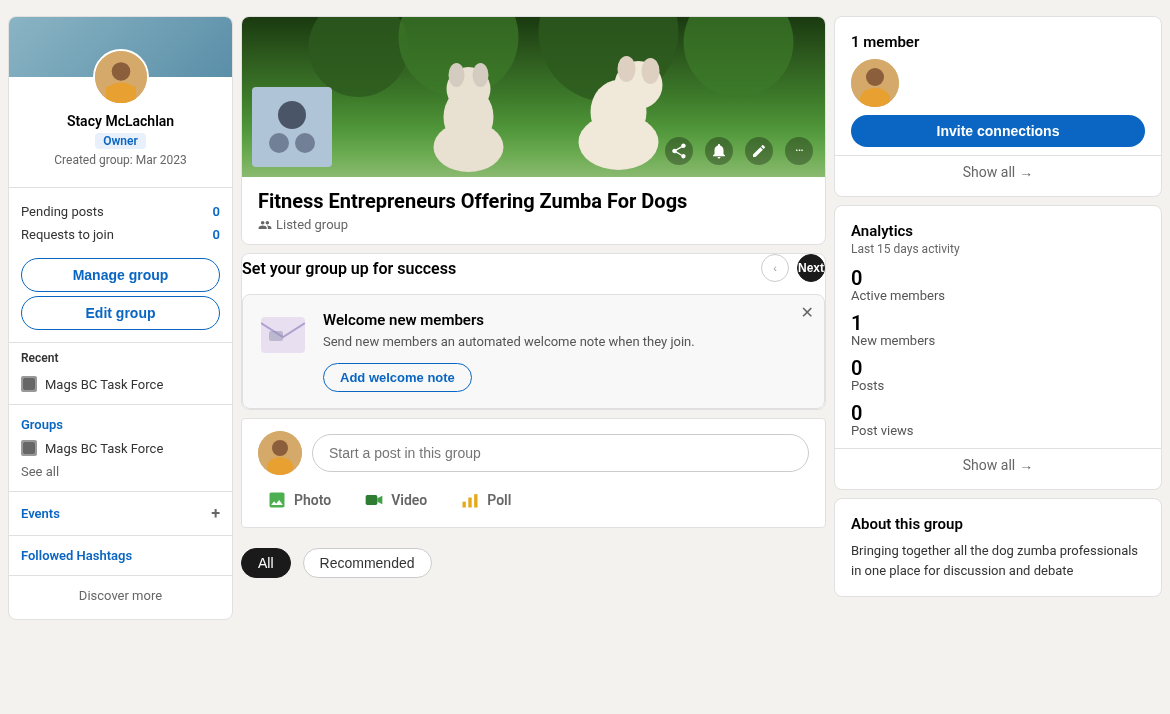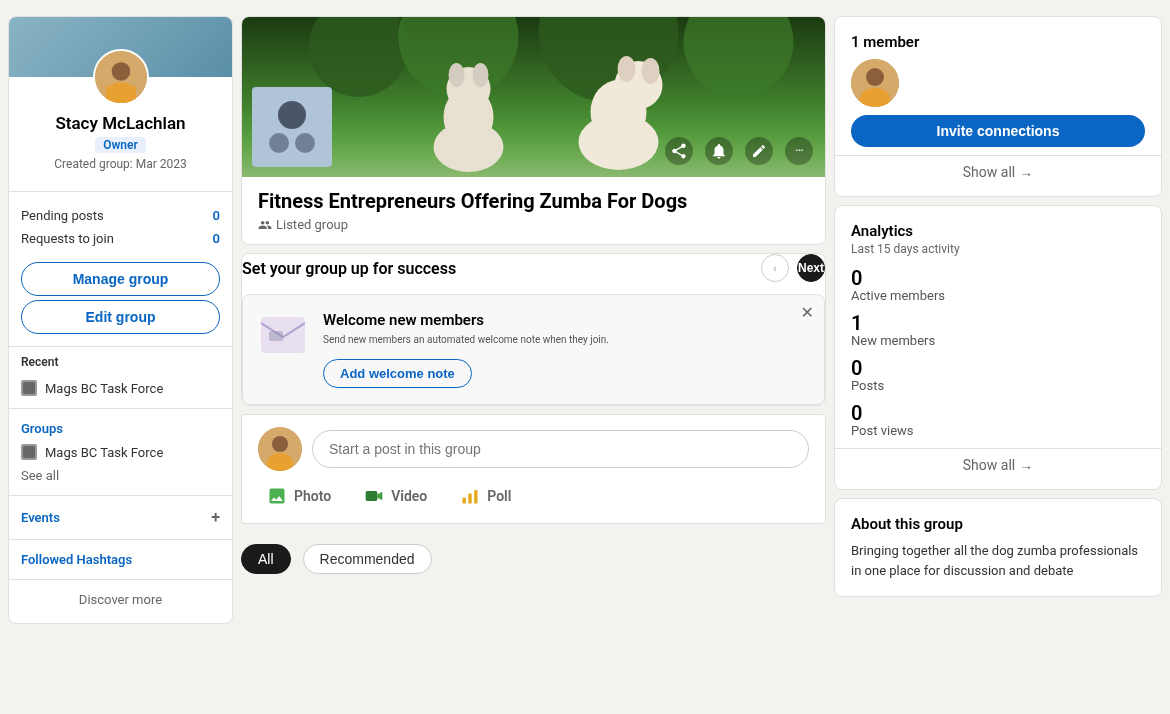--- a/index.html
+++ b/index.html
@@ -46,21 +46,21 @@
       align-items: center;
       justify-content: center;
     }
     .sidebar-avatar svg { width: 56px; height: 56px; }
     .sidebar-info {
       padding: 36px 12px 12px;
       text-align: center;
     }
     .sidebar-name {
       font-weight: 600;
-      font-size: 17px;
+      font-size: 14px;
       color: #000;
     }
     .sidebar-badge {
       display: inline-block;
       background: #e7f0fb;
       color: #0a66c2;
       border-radius: 4px;
       font-size: 12px;
       font-weight: 600;
       padding: 1px 8px;
@@ -317,21 +317,21 @@
       align-items: center;
       justify-content: center;
     }
     .setup-text { flex: 1; }
     .setup-item-title {
       font-size: 15px;
       font-weight: 600;
       margin-bottom: 4px;
     }
     .setup-item-desc {
-      font-size: 10px;
+      font-size: 13px;
       color: #555;
       line-height: 1.4;
       margin-bottom: 12px;
     }
     .setup-cta {
       display: inline-block;
       padding: 6px 16px;
       border: 1px solid #0a66c2;
       border-radius: 20px;
       color: #0a66c2;

